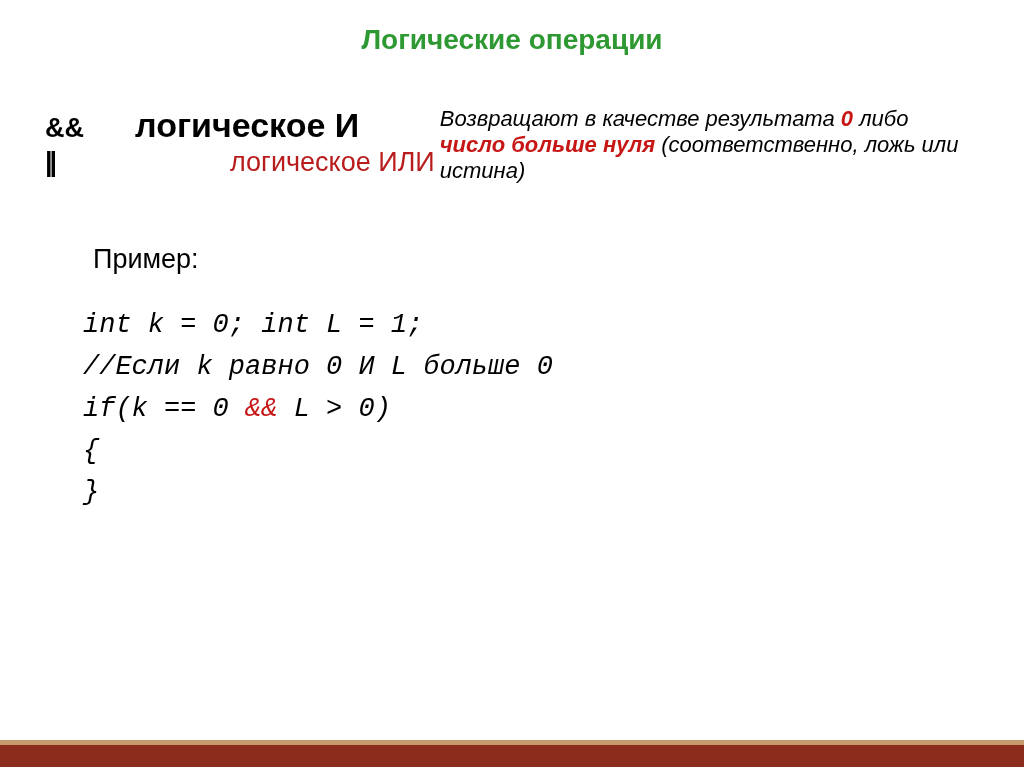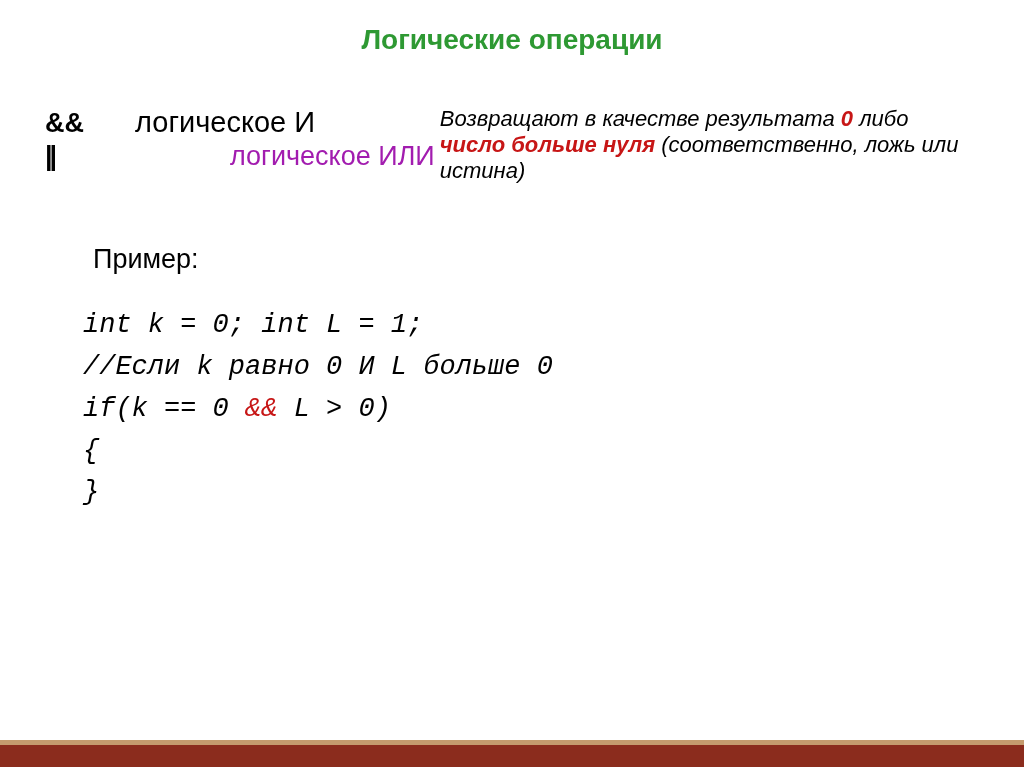--- a/index.html
+++ b/index.html
@@ -45,26 +45,27 @@
     }
     .op-symbol-or {
       font-size: 27px;
       font-weight: bold;
       color: #000;
       width: 90px;
       display: inline-block;
       letter-spacing: -3px;
     }
     .op-label {
-      font-size: 29px;
+      font-size: 34px;
       color: #000;
+      font-weight: bold;
     }
     .op-label-or {
       font-size: 27px;
-      color: #a21caf;
+      color: #b91c1c;
       margin-left: 95px;
     }
     .operators-right {
       flex: 1;
       font-size: 22px;
       color: #000;
       padding-top: 0;
       margin-left: 5px;
       font-style: italic;
     }

